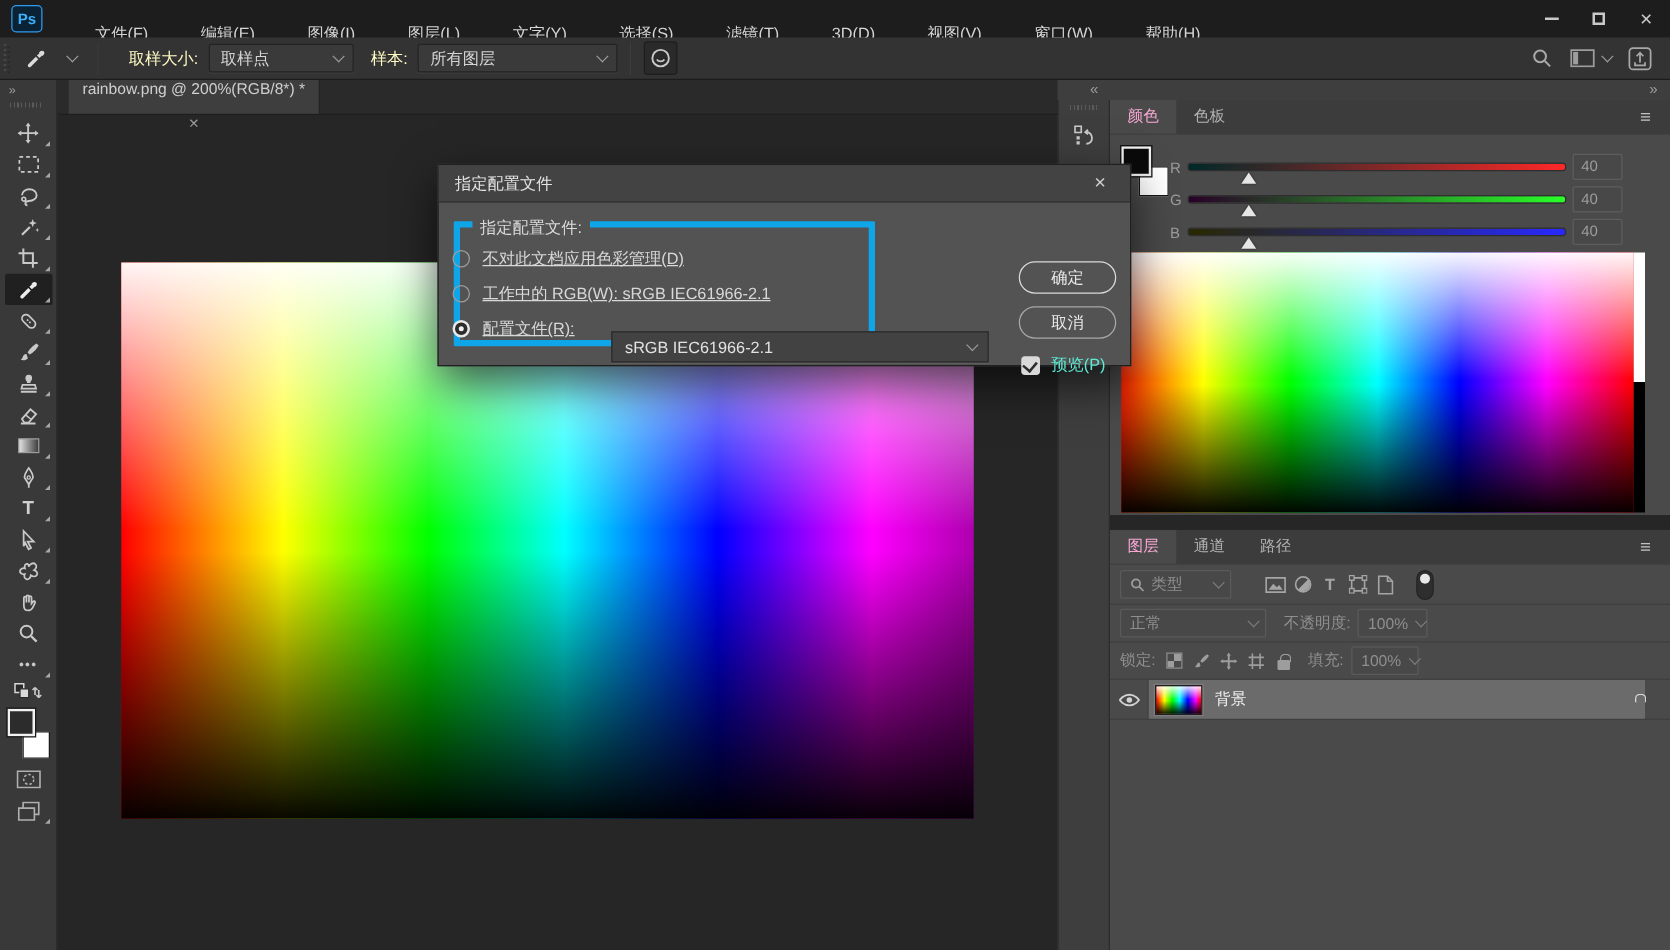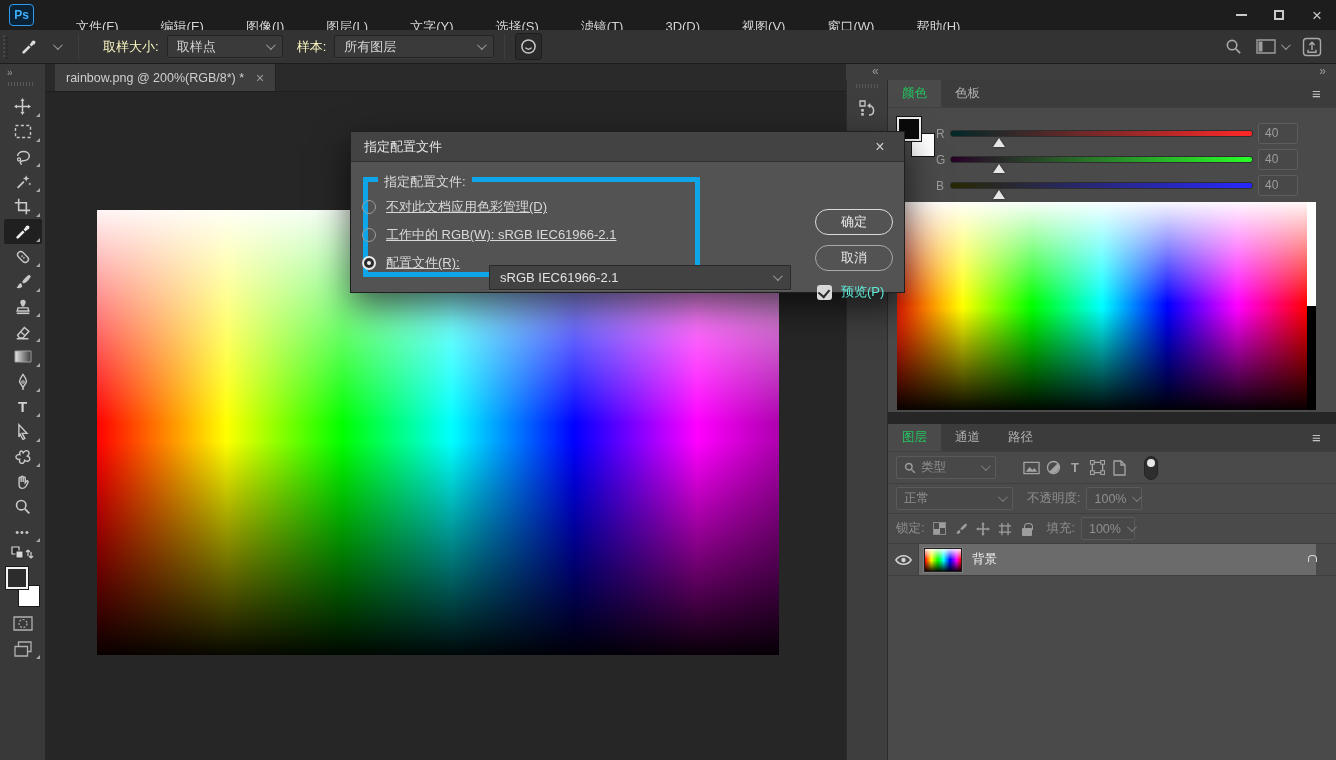--- a/index.html
+++ b/index.html
@@ -40,41 +40,41 @@
   .tool { width:38px; height:25px; display:flex; align-items:center; justify-content:center; position:relative; border-radius:2px; }
   .tool.selected { background:#202020; }
   .tool.fly::after { content:""; position:absolute; right:2px; bottom:2px; border-left:4px solid transparent; border-bottom:4px solid #a8a8a8; }
   .swap-mini { width:24px; height:16px; position:relative; margin:2px 0; }
   .fgbg { width:34px; height:40px; position:relative; margin:3px 0 4px; }
   .fg-sw { position:absolute; left:0; top:0; width:22px; height:22px; background:#2c2c2c; border:2px solid #f2f2f2; outline:1px solid #1a1a1a; z-index:2; }
   .bg-sw { position:absolute; right:0; bottom:0; width:22px; height:22px; background:#ffffff; border:1px solid #1a1a1a; z-index:1; }
 
   
   .docbar { position:absolute; left:46px; top:64px; width:800px; height:28px; background:#2a2a2a; border-bottom:1px solid #1e1e1e; display:flex; align-items:stretch; z-index:10; }
-  .doc-tab { margin-left:9px; background:#3e3e3e; color:#cfcfcf; font-size:12.5px; display:flex; align-items:center; padding:0 11px; gap:12px; border-right:1px solid #222; }
+  .doc-tab { margin-left:9px; background:#3e3e3e; color:#cfcfcf; font-size:12.5px; display:flex; align-items:center; padding:0 11px; gap:12px; border-right:1px solid #222;flex-direction:column; }
   .doc-tab .tab-close { color:#9b9b9b; font-size:14px; }
   .canvas-area { position:absolute; left:46px; top:92px; width:800px; bottom:0; background:#262626; z-index:5; }
   .canvas-img { position:absolute; left:51px; top:118px; width:682px; height:445px;
     background:
       linear-gradient(to bottom, rgba(255,255,255,.96) 0%, rgba(255,255,255,0) 48%, rgba(0,0,0,0) 52%, rgba(0,0,0,.97) 100%),
       linear-gradient(to right, #ff0000 0%, #ffff00 19%, #00ff00 36%, #00ffff 52%, #0000ff 70%, #ff00ff 88%, #ae00ae 100%);
   }
 
   
   .dock-top { position:absolute; left:846px; top:64px; width:490px; height:16px; background:#3e3e3e; z-index:10; color:#9a9a9a; font-size:12px; }
   .dock-top .cl { position:absolute; left:26px; top:0; }
   .dock-top .cr { position:absolute; right:10px; top:0; }
   .dock-strip { position:absolute; left:846px; top:80px; width:42px; bottom:0; background:#3e3e3e; border-left:1px solid #2c2c2c; border-right:1px solid #2c2c2c; z-index:9; }
   .dock-strip .gripdots { margin:4px auto 6px; width:22px; height:4px; background:repeating-linear-gradient(to right,#5a5a5a 0 1px,transparent 1px 3px); }
   .strip-btn { width:30px; height:28px; margin:0 auto; display:flex; align-items:center; justify-content:center; border-radius:3px; }
 
   .panel { position:absolute; left:888px; width:448px; background:#4a4a4a; z-index:10; }
   .ptabs { height:28px; background:#3c3c3c; display:flex; align-items:stretch; position:relative; border-bottom:1px solid #404040; }
   .ptab { padding:0 14px; display:flex; align-items:center; color:#b3b3b3; font-size:12.5px; }
-  .ptab.active { background:#4a4a4a; color:#22c55e; }
+  .ptab.active { background:#4a4a4a; color:#f9a8d4; }
   .pmenu { position:absolute; right:9px; top:7px; width:15px; height:13px; color:#c2c2c2; font-size:15px; line-height:13px; }
 
   
   .panel-color { top:80px; height:332px; }
   .cp-swatches { position:absolute; left:9px; top:37px; width:40px; height:42px; }
   .cp-fg { position:absolute; left:0; top:0; width:24px; height:24px; background:#0a0a0a; border:2px solid #f0f0f0; outline:1px solid #141414; z-index:2; }
   .cp-bg { position:absolute; left:14px; top:16px; width:24px; height:24px; background:#fff; border:1px solid #141414; z-index:1; }
   .srow { position:absolute; left:0; width:100%; height:20px; }
   .srow .ch { position:absolute; left:48px; top:0; font-size:12px; color:#9b9b9b; }
   .strack { position:absolute; left:62px; top:3px; width:303px; height:7px; border-radius:3px; border:1px solid #2e2e2e; }
@@ -426,21 +426,21 @@
 
 <div class="panel panel-layers">
   <div class="ptabs">
     <div class="ptab active">图层</div>
     <div class="ptab">通道</div>
     <div class="ptab">路径</div>
     <div class="pmenu">≡</div>
   </div>
 
   <div class="lrow" style="top:28px; height:32px; border-bottom:1px solid #3f3f3f; display:flex; align-items:center;">
-    <div class="field" style="width:100px; margin-left:8px; gap:5px;">
+    <div class="field" style="width:89px; margin-left:8px; gap:5px;">
       <svg class="ic" width="12" height="12" viewBox="0 0 14 14">
         <circle cx="5.6" cy="5.6" r="3.8" fill="none" stroke="#9d9d9d" stroke-width="1.4"></circle>
         <path d="M8.6 8.6L12.6 12.6" stroke="#9d9d9d" stroke-width="1.4"></path>
       </svg>
       <span>类型</span>
       <span class="chev"></span>
     </div>
     <div class="fi" style="margin-left:24px;">
       <svg class="ic" width="17" height="14" viewBox="0 0 18 14">
         <rect x="1" y="1" width="16" height="12" fill="none" stroke="#a5a5a5" stroke-width="1.3"></rect>

